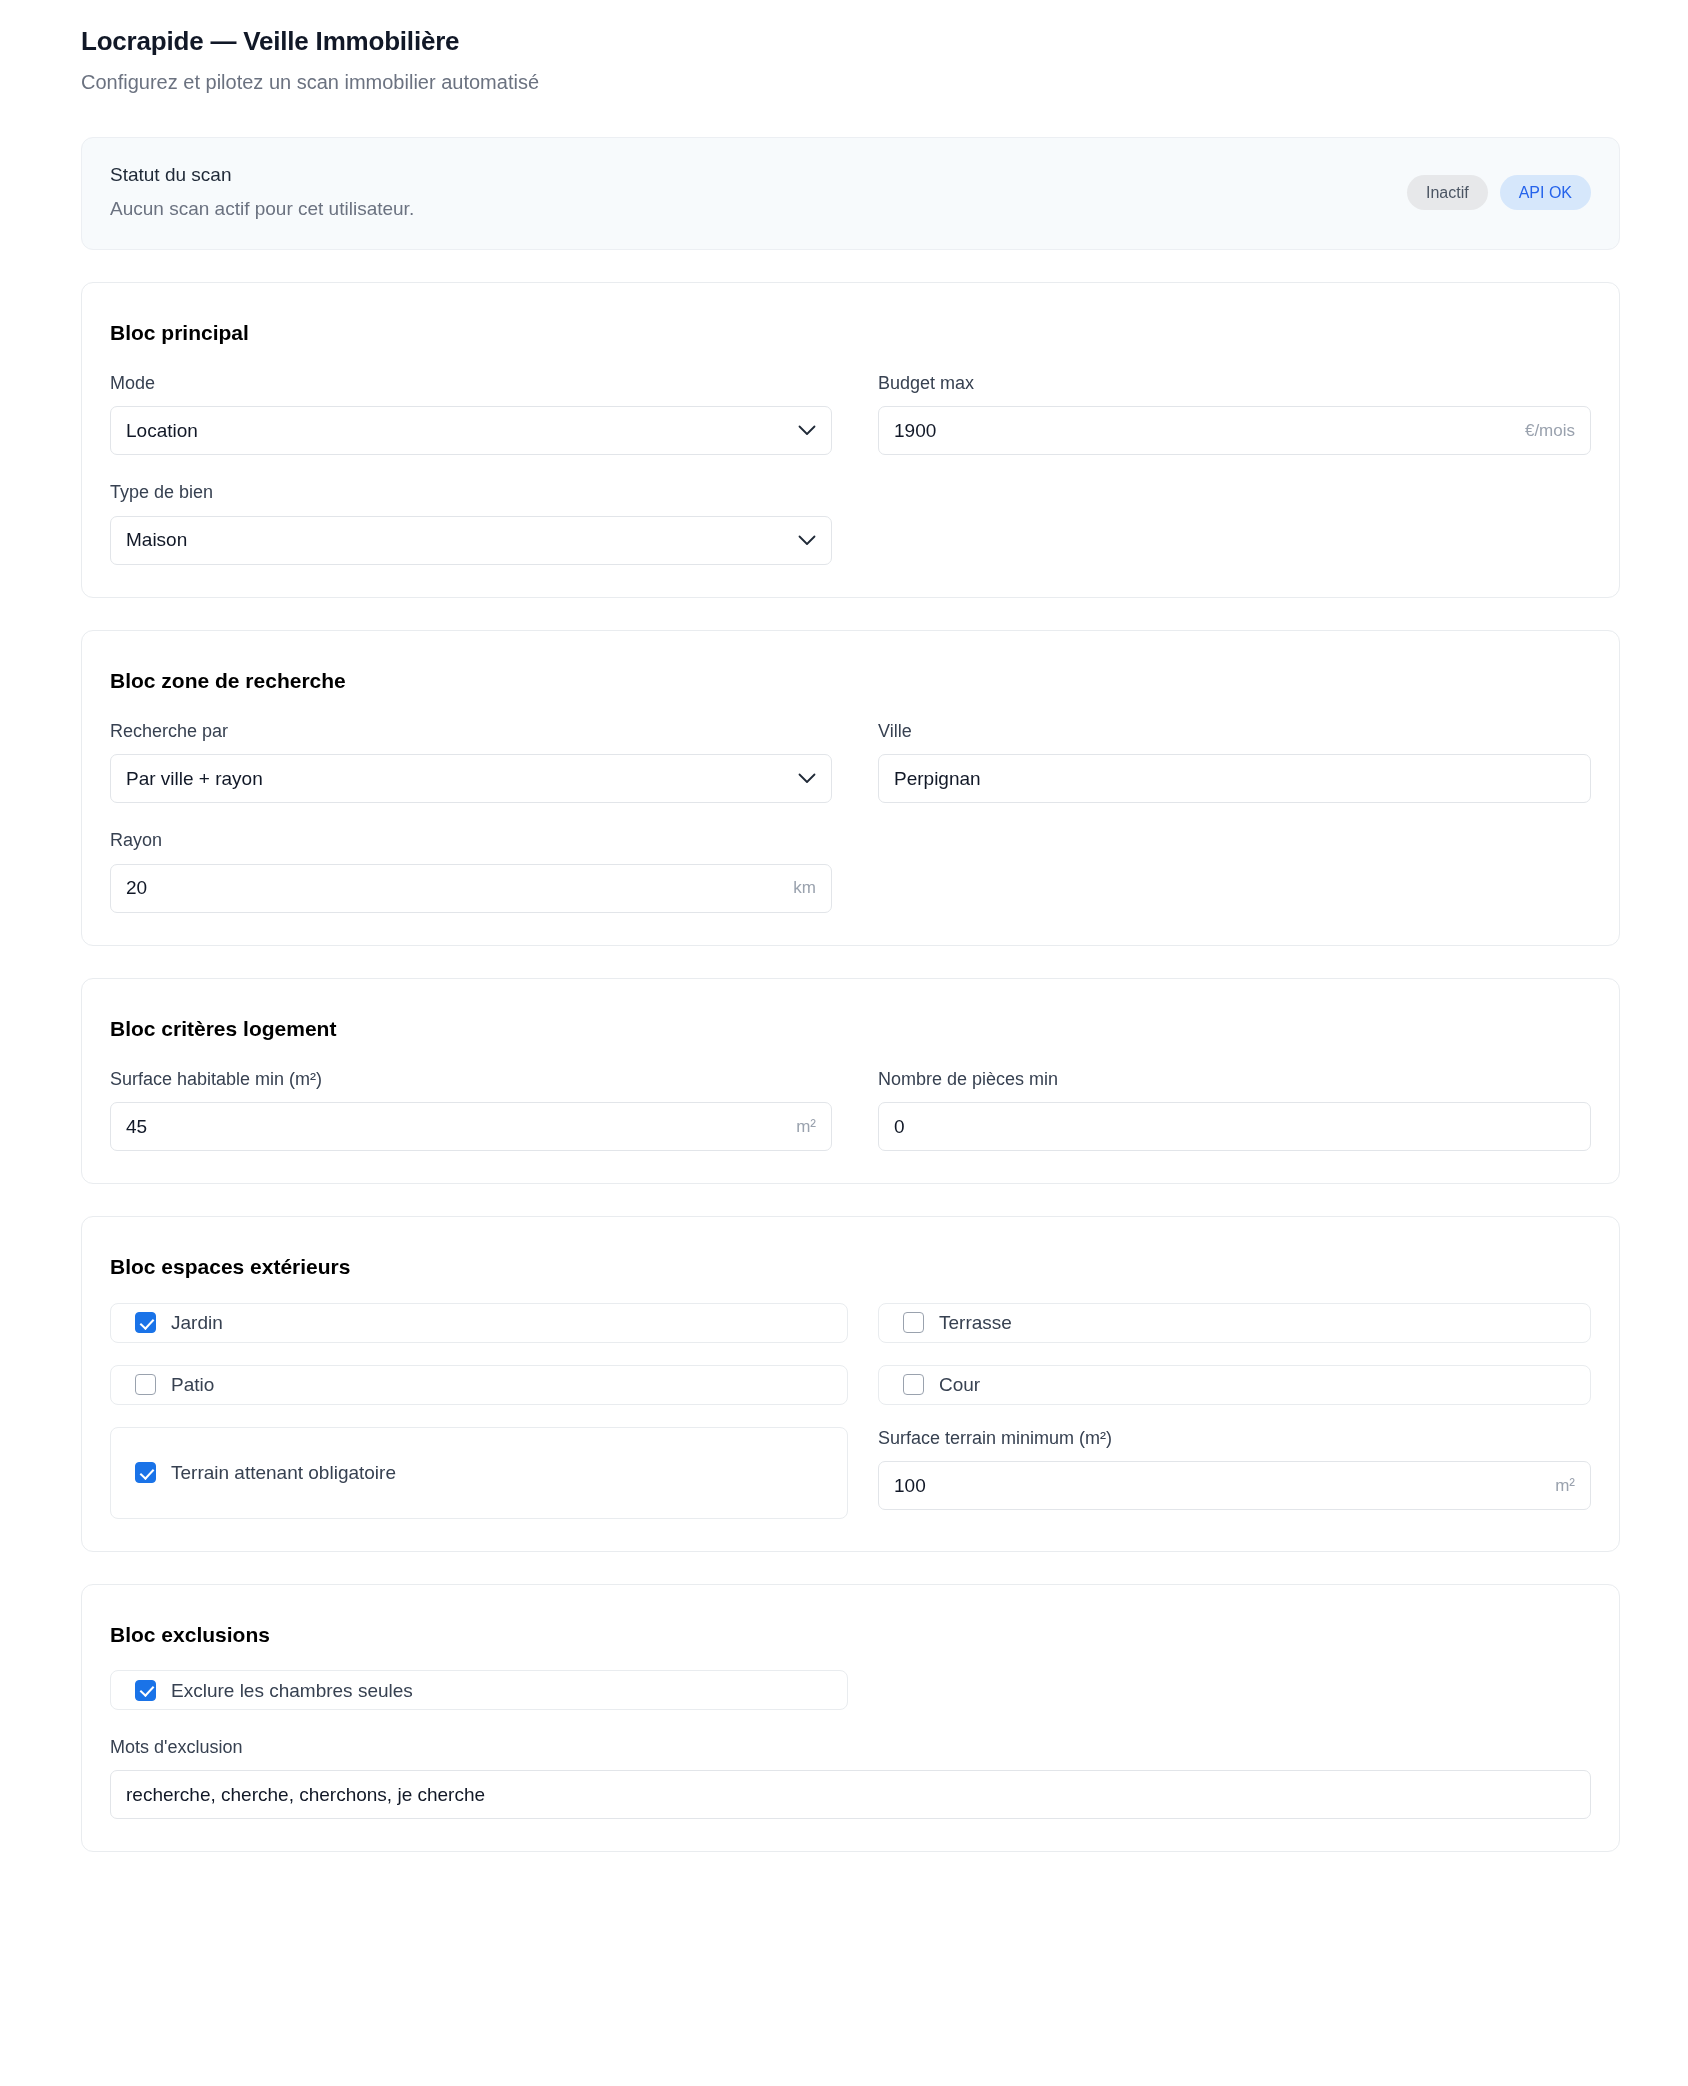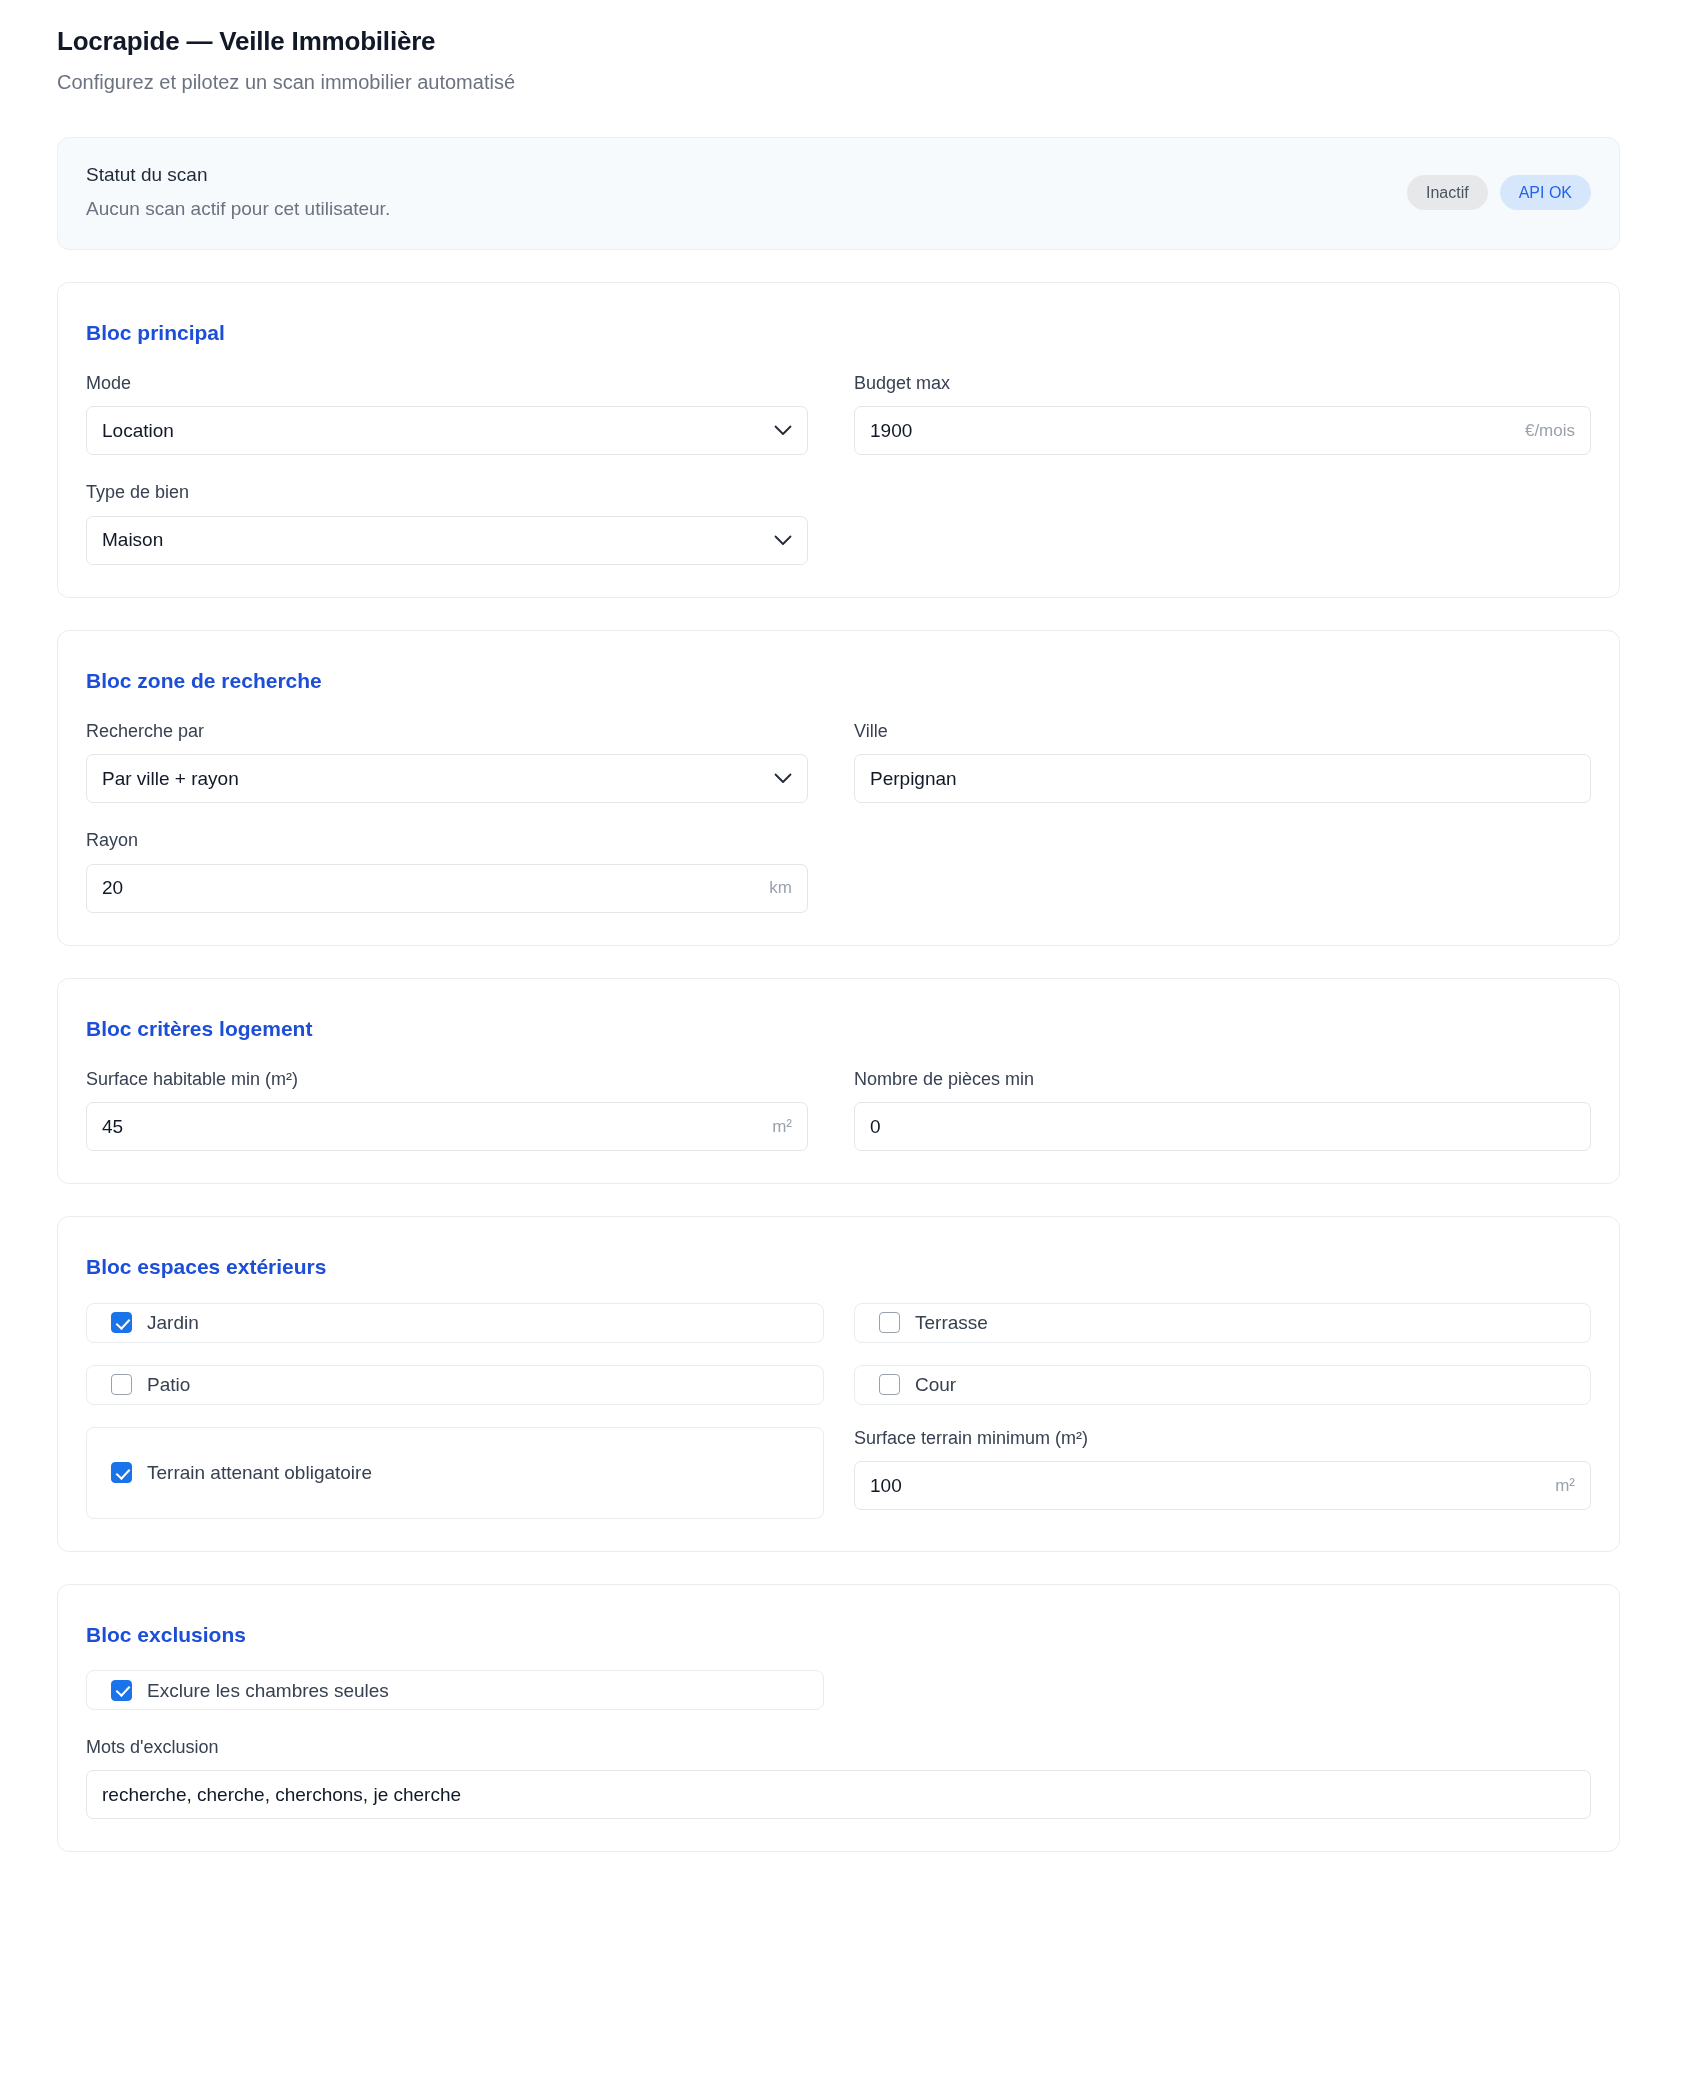--- a/index.html
+++ b/index.html
@@ -10,21 +10,21 @@
     background: #ffffff;
   }
   body {
     width: 1688px;
     min-height: 2086px;
     font-family: "Liberation Sans", "DejaVu Sans", sans-serif;
     color: #0f172a;
     -webkit-font-smoothing: antialiased;
   }
   .page {
-    padding: 16px 68px 0 57px;
+    padding: 16px 68px 0 81px;
   }
 
   
   .page-title {
     font-size: 26px;
     font-weight: 700;
     letter-spacing: -0.2px;
     color: #111827;
     margin: 10px 0 0 0;
     line-height: 1.2;
@@ -76,21 +76,21 @@
   .card {
     margin-top: 32px;
     background: #ffffff;
     border: 1px solid #e9ecef;
     border-radius: 12px;
     padding: 28px 28px 32px 28px;
   }
   .card-title {
     font-size: 21px;
     font-weight: 700;
-    color: #1d4ed8;
+    color: #000000;
     margin: 8px 0 0 0;
     line-height: 1.3;
   }
 
   .grid2 {
     display: grid;
     grid-template-columns: 738px 1fr;
     column-gap: 30px;
   }
 

